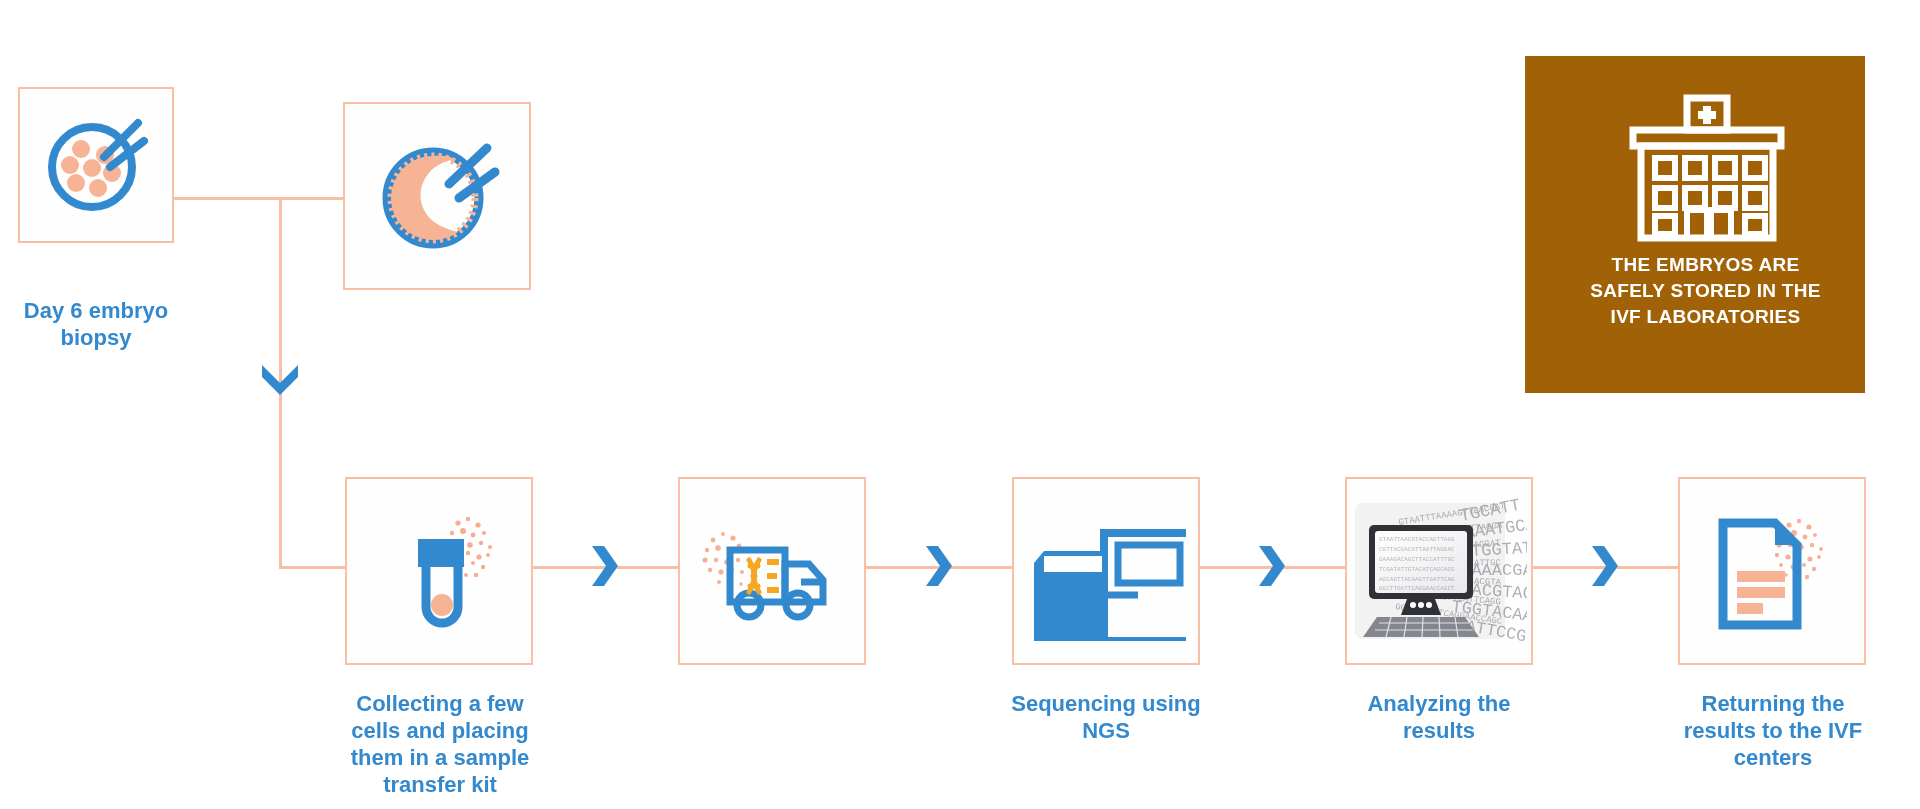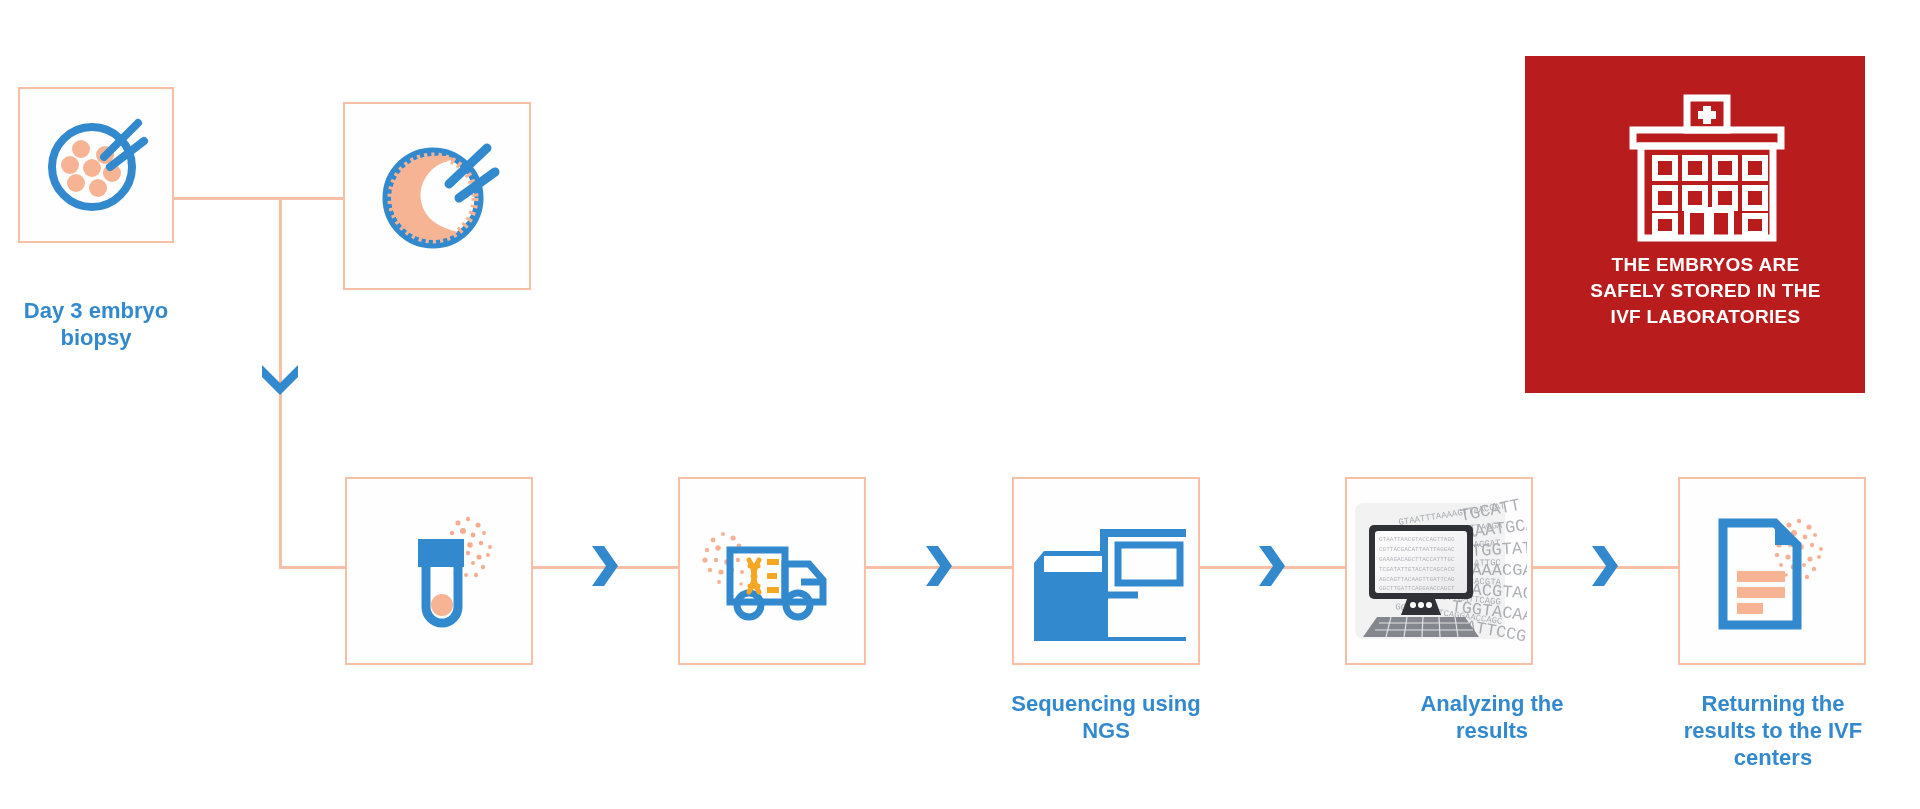--- a/index.html
+++ b/index.html
@@ -28,21 +28,21 @@
   }
   .line-h { position: absolute; height: 3px; background: #f8bfa4; }
   .line-v { position: absolute; width: 3px;  background: #f8bfa4; }
 
   .chev-r, .chev-d { position: absolute; }
   .chev-r svg, .chev-d svg { display: block; }
 
   
   #hospital-panel {
     position: absolute;
-    background: #b91c1c;
+    background: #a16207;
     display: flex; flex-direction: column;
     align-items: center; justify-content: flex-start; padding-left: 21px;
   }
   #hospital-text {
     color: #ffffff; font-size: 19px; font-weight: 700;
     line-height: 26px; letter-spacing: .3px; text-align: center;
     white-space: pre-line; margin-top: 10px;
   }
 </style>
 </head>
@@ -59,21 +59,21 @@
         <circle cx="34" cy="60" r="9"></circle>
         <circle cx="56" cy="63" r="9"></circle>
         <circle cx="76" cy="68" r="9"></circle>
         <circle cx="40" cy="78" r="9"></circle>
         <circle cx="62" cy="83" r="9"></circle>
       </g>
       <line x1="68" y1="52" x2="102" y2="18" stroke="#3389ce" stroke-width="8" stroke-linecap="round"></line>
       <line x1="74" y1="62" x2="108" y2="36" stroke="#3389ce" stroke-width="8" stroke-linecap="round"></line>
     </svg>
   </div>
-  <div class="caption" id="cap-day3" style="left:8px; top:297px; width:176px;">Day 3 embryo
+  <div class="caption" id="cap-day3" style="left:8px; top:297px; width:176px;">Day 6 embryo
 biopsy</div>
 
   <div class="step-box" id="box-day5" style="left:343px; top:102px; width:188px; height:188px;">
     <svg width="140" height="140" viewBox="0 0 140 140">
       <circle cx="66" cy="72" r="46" fill="none" stroke="#3389ce" stroke-width="9"></circle>
       <path d="M66 30 a42 42 0 0 0 -42 42 a42 42 0 0 0 42 42 a42 42 0 0 0 25 -8
                c -16 -4 -28 -10 -34 -22 c -6 -12 -4 -26 4 -36 c 6 -8 16 -13 28 -15
                a42 42 0 0 0 -23 -3 z" fill="#f7b494"></path>
       <circle cx="66" cy="72" r="42" fill="none" stroke="#f7b494" stroke-width="7" stroke-dasharray="3 4"></circle>
       <line x1="82" y1="58" x2="120" y2="22" stroke="#3389ce" stroke-width="9" stroke-linecap="round"></line>
@@ -119,20 +119,24 @@
           <circle cx="109" cy="66" r="2.2"></circle>
         <circle cx="92" cy="74" r="2"></circle>
           <circle cx="102" cy="74" r="2.2"></circle>
           <circle cx="81" cy="72" r="1.8"></circle>
       </g>
       <rect x="44" y="38" width="46" height="28" fill="#3389ce"></rect>
       <path d="M52 64 L52 106 a16 16 0 0 0 32 0 L84 64" fill="none" stroke="#3389ce" stroke-width="9"></path>
       <circle cx="68" cy="104" r="11" fill="#f7b494"></circle>
     </svg>
   </div>
+  <div class="caption" id="cap-collect" style="left:335px; top:690px; width:210px; white-space:pre-line;">Collecting a few
+cells and placing
+them in a sample
+transfer kit</div>
 
   <div class="step-box" id="box-transport" style="left:678px; top:477px; width:188px; height:188px;">
     <svg width="150" height="130" viewBox="0 0 150 130">
       <g fill="#f6a98a" opacity=".9">
         <circle cx="16" cy="34" r="2.4"></circle>
           <circle cx="26" cy="28" r="2"></circle>
           <circle cx="36" cy="32" r="2.6"></circle>
         <circle cx="10" cy="44" r="2.2"></circle>
           <circle cx="21" cy="42" r="2.8"></circle>
           <circle cx="32" cy="44" r="2.2"></circle>
@@ -227,21 +231,21 @@
         <line x1="28" y1="132" x2="118" y2="132"></line>
         <line x1="24" y1="139" x2="122" y2="139"></line>
         <line x1="40" y1="126" x2="35" y2="146"></line>
         <line x1="56" y1="126" x2="53" y2="146"></line>
         <line x1="72" y1="126" x2="71" y2="146"></line>
         <line x1="88" y1="126" x2="89" y2="146"></line>
         <line x1="104" y1="126" x2="107" y2="146"></line>
       </g>
     </svg>
   </div>
-  <div class="caption" id="cap-analyze" style="left:1392px; top:690px; width:200px; white-space:pre-line;">Analyzing the
+  <div class="caption" id="cap-analyze" style="left:1339px; top:690px; width:200px; white-space:pre-line;">Analyzing the
 results</div>
 
   <div class="step-box" id="box-return" style="left:1678px; top:477px; width:188px; height:188px;">
     <svg width="150" height="140" viewBox="0 0 150 140">
       <g fill="#f6a98a" opacity=".9">
         <circle cx="92" cy="24" r="2.6"></circle>
           <circle cx="102" cy="20" r="2.2"></circle>
           <circle cx="112" cy="26" r="2.6"></circle>
         <circle cx="86" cy="34" r="2.2"></circle>
           <circle cx="97" cy="32" r="3"></circle>

